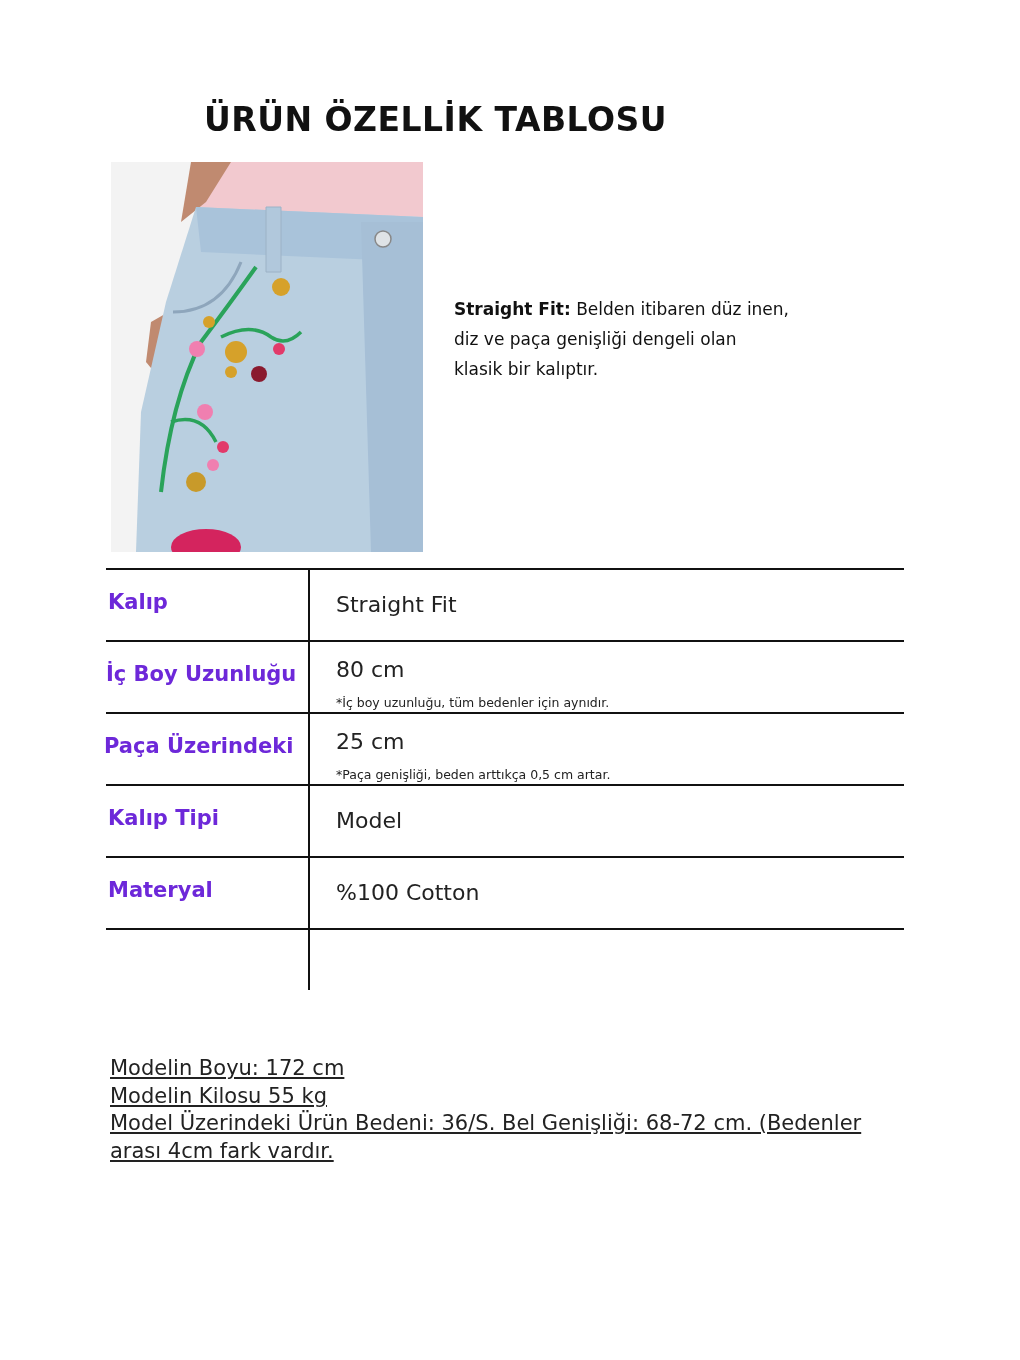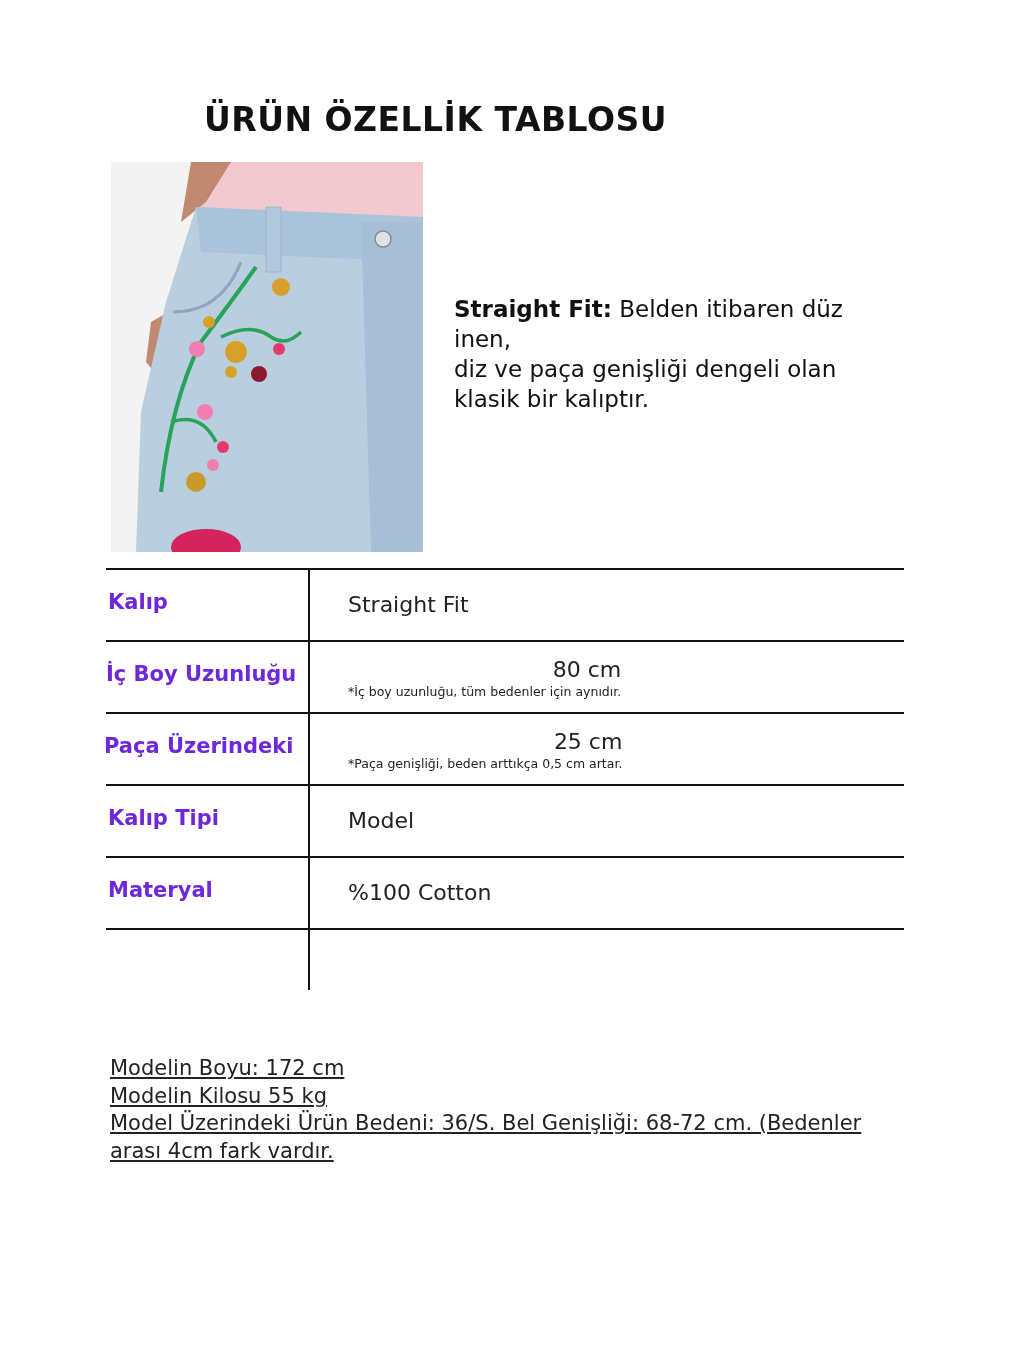--- a/index.html
+++ b/index.html
@@ -3,30 +3,30 @@
 <meta charset="utf-8">
 <style>
   html, body { margin:0; padding:0; background:#ffffff; }
   body { width:1020px; height:1360px; position:relative; overflow:hidden;
          font-family:"DejaVu Sans", sans-serif; color:#111; }
   .title { position:absolute; top:100px; left:0; width:871px; text-align:center;
            font-size:33px; font-weight:bold; letter-spacing:0.5px; color:#111; }
   .photo { position:absolute; left:111px; top:162px; width:312px; height:390px; overflow:hidden;
            background:#f4f4f4; }
   .photo svg { display:block; }
-  .desc { position:absolute; left:454px; top:294px; width:440px; font-size:23px; line-height:30px; color:#111; }
+  .desc { position:absolute; left:454px; top:294px; width:440px; font-size:17px; line-height:30px; color:#111; }
   .desc b { font-weight:bold; }
   .table { position:absolute; left:106px; top:568px; width:798px; }
   .row { position:relative; height:70px; border-top:2px solid #111; }
   .row.last { border-bottom:2px solid #111; }
   .vline { position:absolute; left:308px; top:568px; width:2px; height:422px; background:#111; }
   .lbl { position:absolute; left:2px; top:20px; font-size:21px; font-weight:bold; color:#6d28d9; }
-  .val { position:absolute; left:242px; top:22px; font-size:22px; color:#222;text-align:right; }
+  .val { position:absolute; left:230px; top:22px; font-size:22px; color:#222; }
   .val.two { top:15px; }
-  .note { display:block; font-size:12.5px; color:#222; margin-top:2px; }
+  .note { display:block; font-size:12.5px; color:#222; margin-top:13px; }
   .footer { position:absolute; left:110px; top:1055px; width:800px; font-size:21px; line-height:27.5px; color:#222;text-decoration:underline; }
 </style>
 </head>
 <body>
 
 <div class="title">ÜRÜN ÖZELLİK TABLOSU</div>
 
 <div class="photo">
   <svg width="312" height="390" viewBox="0 0 312 390">
     <rect x="0" y="0" width="312" height="390" fill="#f3f3f3"></rect>

